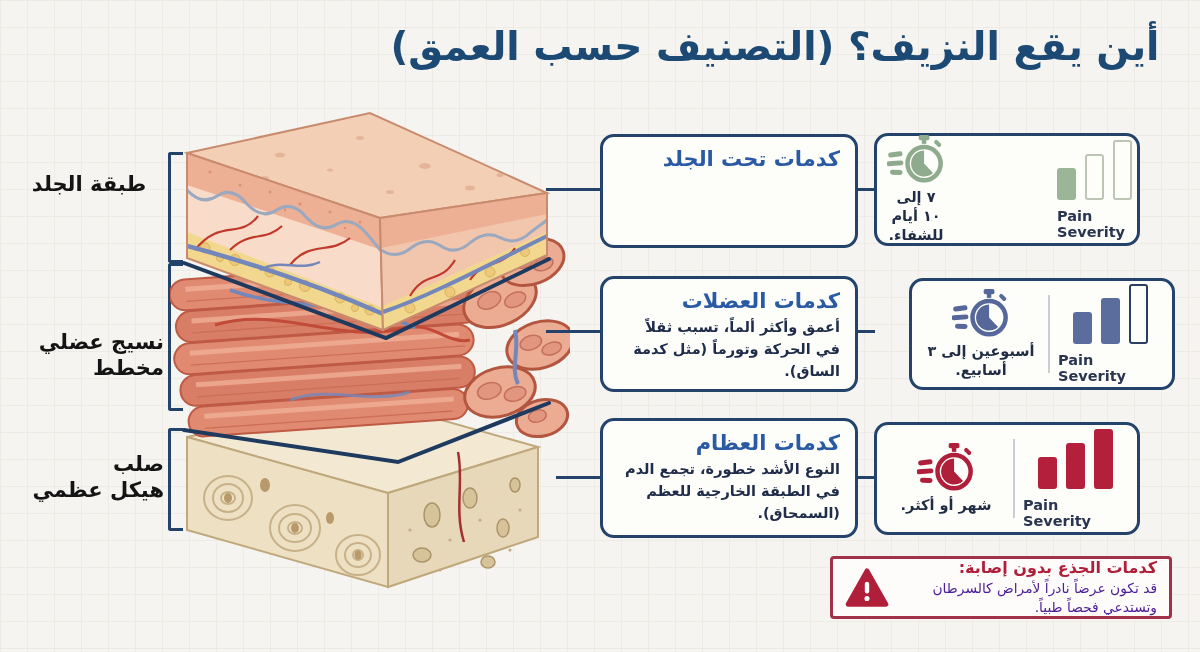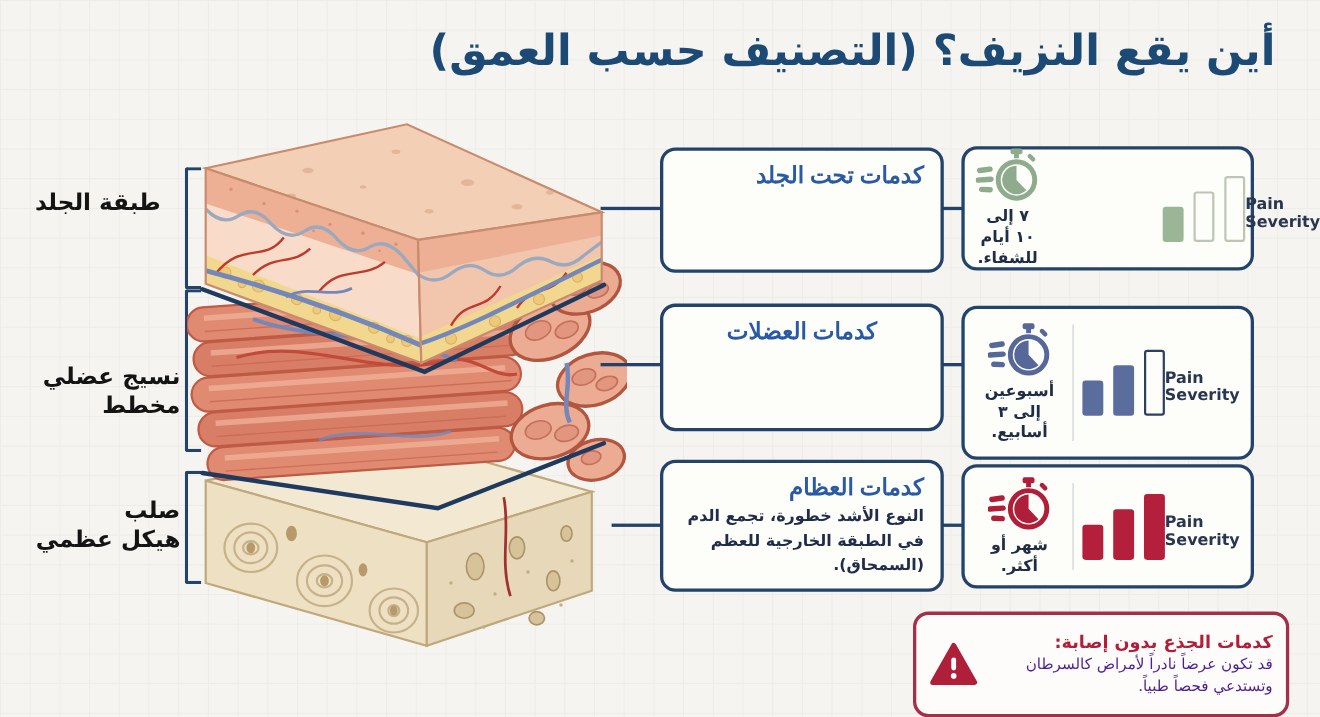--- a/index.html
+++ b/index.html
@@ -30,43 +30,43 @@
     position:absolute;left:168px;width:12px;
     border:3px solid #24436b;border-right:none;border-radius:3px 0 0 3px;
     background:transparent;
   }
   .conn{position:absolute;height:3px;background:#24436b;}
   .mid-card{
     position:absolute;left:600px;width:258px;box-sizing:border-box;
     background:#fdfdfa;border:3px solid #24436b;border-radius:14px;
     padding:10px 15px 8px;direction:rtl;text-align:right;
   }
-  .mid-card .ttl{font-size:21px;font-weight:800;color:#2a5aa4;margin-bottom:4px;font-family:Liberation Serif, serif;}
+  .mid-card .ttl{font-size:21px;font-weight:800;color:#2a5aa4;margin-bottom:4px;}
   .mid-card .bd{font-size:14.5px;font-weight:600;color:#202d4a;line-height:1.5;}
   .rt-card{
     position:absolute;left:874px;width:266px;box-sizing:border-box;
     background:#fdfdfa;border:3px solid #24436b;border-radius:14px;
     display:flex;align-items:center;padding:8px 10px;
   }
   .timer-half{width:118px;display:flex;flex-direction:column;align-items:center;}
   .timer{width:58px;height:52px;color:var(--icon);}
   .timer-txt{font-size:14.5px;font-weight:700;color:#1f2c44;text-align:center;line-height:1.3;direction:rtl;margin-top:2px;}
   .vdiv{width:2px;background:#c9cdd4;align-self:stretch;margin:6px 8px;}
-  .bars-half{flex:1;display:flex;flex-direction:row;align-items:center;justify-content:center;}
+  .bars-half{flex:1;display:flex;flex-direction:column;align-items:center;justify-content:center;}
   .bars{display:flex;align-items:flex-end;gap:9px;height:60px;}
   .bar{width:19px;border-radius:3px;border:2px solid var(--outline);box-sizing:border-box;background:transparent;}
   .bar.h1{height:32px;} .bar.h2{height:46px;} .bar.h3{height:60px;}
   .bar.filled{background:var(--accent);border-color:var(--accent);}
   .pain-lbl{font-size:14.5px;font-weight:700;color:#2a3550;margin-top:8px;}
   .row-g{--accent:#9ab697;--outline:#bdc6b5;--icon:#8fab8d;}
   .row-b{--accent:#5b6d9d;--outline:#2c3f63;--icon:#56689a;}
   .row-r{--accent:#b41f3c;--outline:#b41f3c;--icon:#b01f3a;}
   .warn{
-    position:absolute;left:830px;top:556px;width:342px;height:96px;box-sizing:border-box;
-    background:#fdfcfa;border:3px solid #a33049;border-radius:14px;
+    position:absolute;left:830px;top:556px;width:342px;height:63px;box-sizing:border-box;
+    background:#fdfcfa;border:3px solid #a33049;border-radius:4px;
     display:flex;align-items:center;gap:10px;padding:8px 12px;
   }
   .warn-icon{width:44px;height:40px;flex:0 0 auto;}
   .warn-text{flex:1;direction:rtl;text-align:right;}
   .warn .ttl{color:#b01f3a;font-weight:800;font-size:16px;margin-bottom:2px;}
   .warn .bd{color:#4c1d95;font-weight:400;font-size:13.8px;line-height:1.4;}
   .illus{position:absolute;left:170px;top:100px;}
 </style>
 </head>
 <body>
@@ -279,22 +279,23 @@
 <div class="conn" style="left:546px;top:188px;width:54px;"></div>
 <div class="conn" style="left:856px;top:188px;width:19px;"></div>
 <div class="conn" style="left:546px;top:330px;width:54px;"></div>
 <div class="conn" style="left:856px;top:330px;width:19px;"></div>
 <div class="conn" style="left:556px;top:476px;width:44px;"></div>
 <div class="conn" style="left:856px;top:476px;width:19px;"></div>
 
 <div class="mid-card" style="top:134px;height:114px;">
   <div class="ttl">كدمات تحت الجلد</div>
 </div>
-<div class="mid-card" style="top:276px;height:116px;text-align:center;">
+<div class="mid-card" style="top:276px;height:116px;">
   <div class="ttl">كدمات العضلات</div>
+  <div class="bd">أعمق وأكثر ألماً، تسبب ثقلاً في الحركة وتورماً (مثل كدمة الساق).</div>
 </div>
 <div class="mid-card" style="top:418px;height:120px;text-align:right;">
   <div class="ttl">كدمات العظام</div>
   <div class="bd">النوع الأشد خطورة، تجمع الدم في الطبقة الخارجية للعظم (السمحاق).</div>
 </div>
 
 <div class="rt-card row-g" style="top:133px;height:113px;gap:48px;">
   <div class="timer-half">
     <svg class="timer">
         <use href="#timer-sym"></use>
@@ -305,21 +306,21 @@
   <div class="bars-half">
     <div class="bars">
       <div class="bar h1 filled"></div>
       <div class="bar h2"></div>
       <div class="bar h3"></div>
     </div>
     <div class="pain-lbl">Pain Severity</div>
   </div>
 </div>
 
-<div class="rt-card row-b" style="top:278px;height:140px;">
+<div class="rt-card row-b" style="top:278px;height:112px;margin-left:35px;">
   <div class="timer-half">
     <svg class="timer">
         <use href="#timer-sym"></use>
       </svg>
     <div class="timer-txt">أسبوعين إلى ٣ أسابيع.</div>
   </div>
   <div class="vdiv"></div>
   <div class="bars-half">
     <div class="bars">
       <div class="bar h1 filled"></div>

